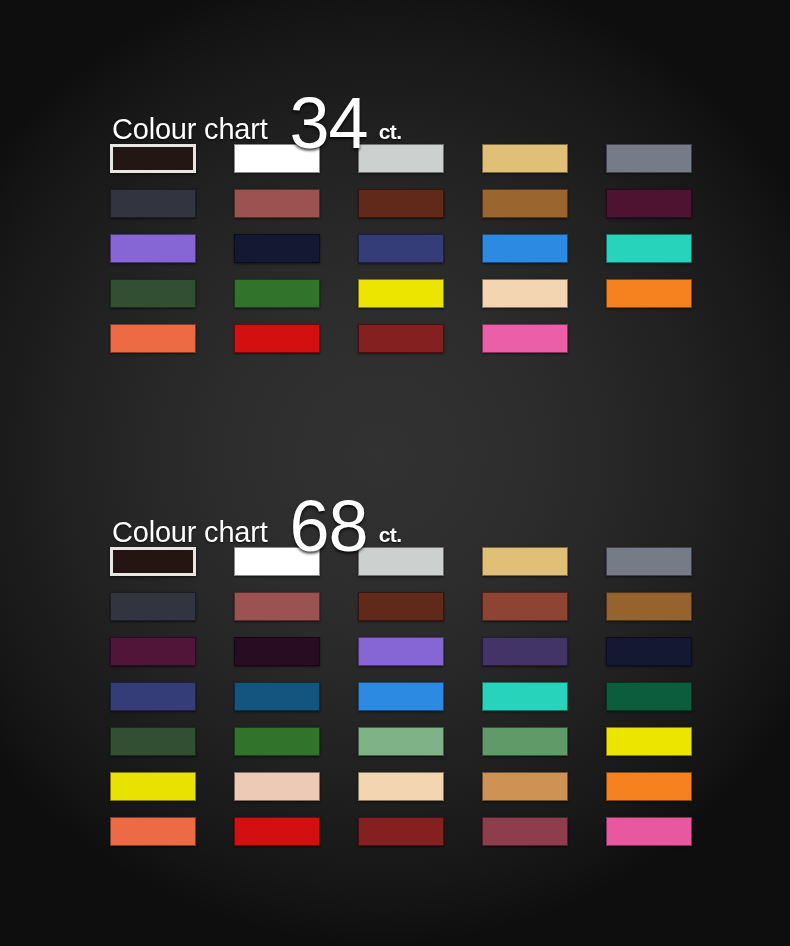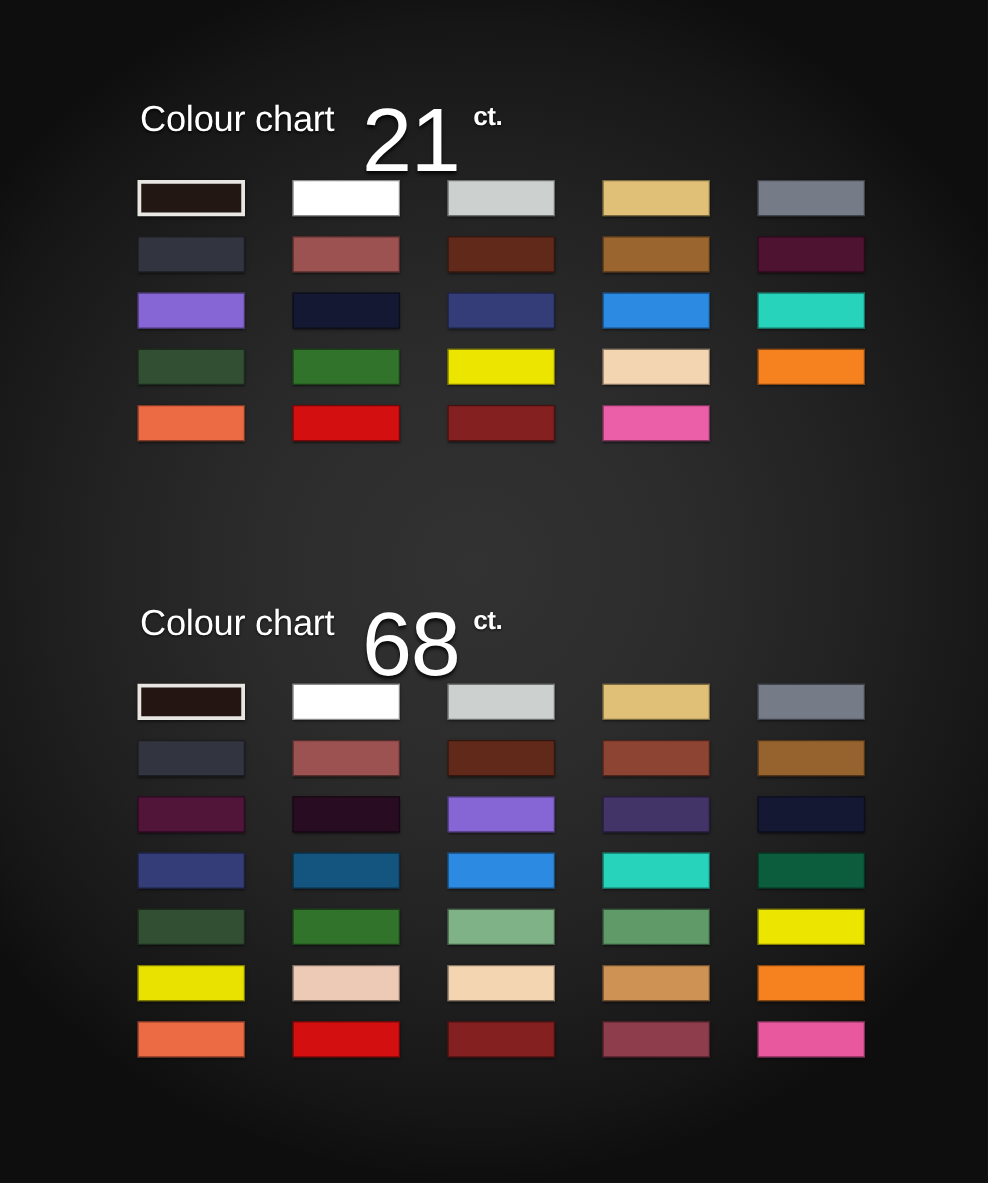--- a/index.html
+++ b/index.html
@@ -28,21 +28,21 @@
 
   
   .chart {
     position: absolute;
     left: 0;
     width: 790px;
   }
 
   .chart-title {
     display: flex;
-    align-items: flex-start;
+    align-items: flex-end;
     padding-left: 112px;
     height: 62px;
   }
 
   .title-words {
     font-size: 29px;
     font-weight: 400;
     letter-spacing: -0.2px;
     color: #ffffff;
     line-height: 1;
@@ -104,21 +104,21 @@
   }
 </style>
 </head>
 <body>
 
 <div class="page">
   <div id="charts-root">
       <div class="chart" style="top: 82px;">
         <div class="chart-title">
           <span class="title-words">Colour chart</span>
-          <span class="title-count">21</span>
+          <span class="title-count">34</span>
           <span class="title-unit">ct.</span>
         </div>
         <div class="grid">
           <div class="row">
             <div class="swatch-cell">
               <div class="swatch outlined" style="background-color: rgb(35, 23, 20);"></div>
             </div>
             <div class="swatch-cell">
               <div class="swatch" style="background-color: rgb(255, 255, 255);"></div>
             </div>

